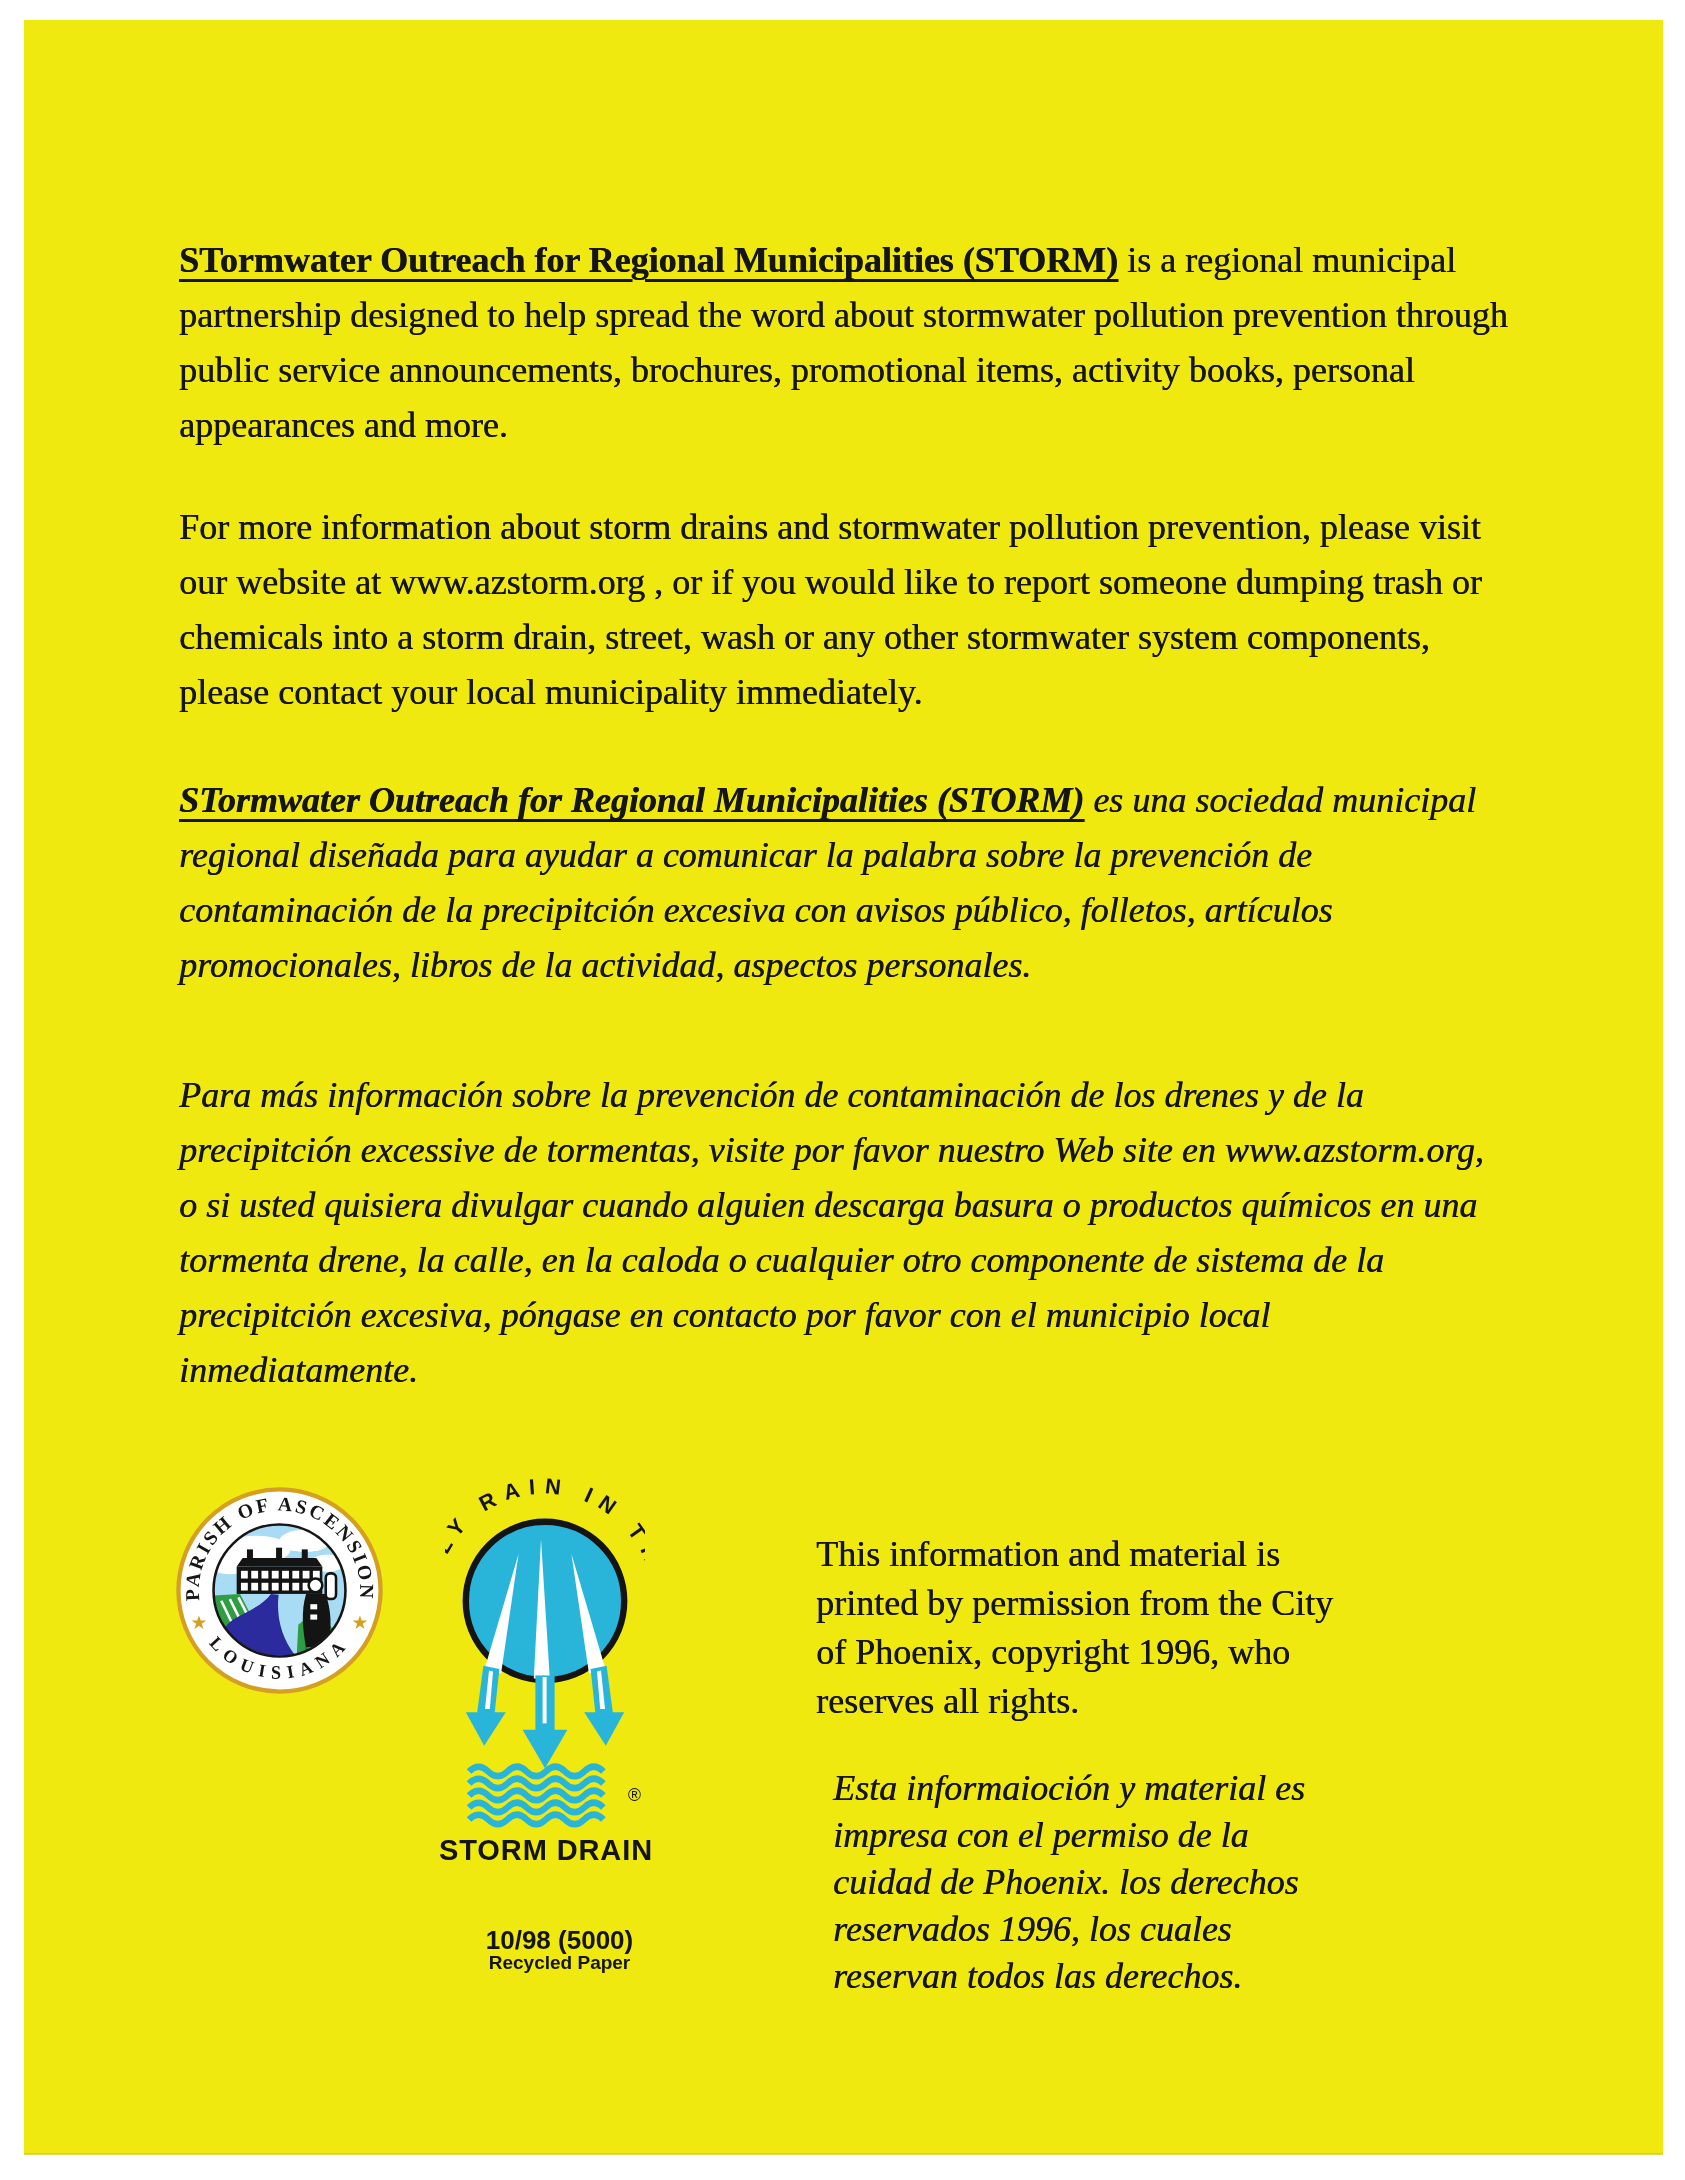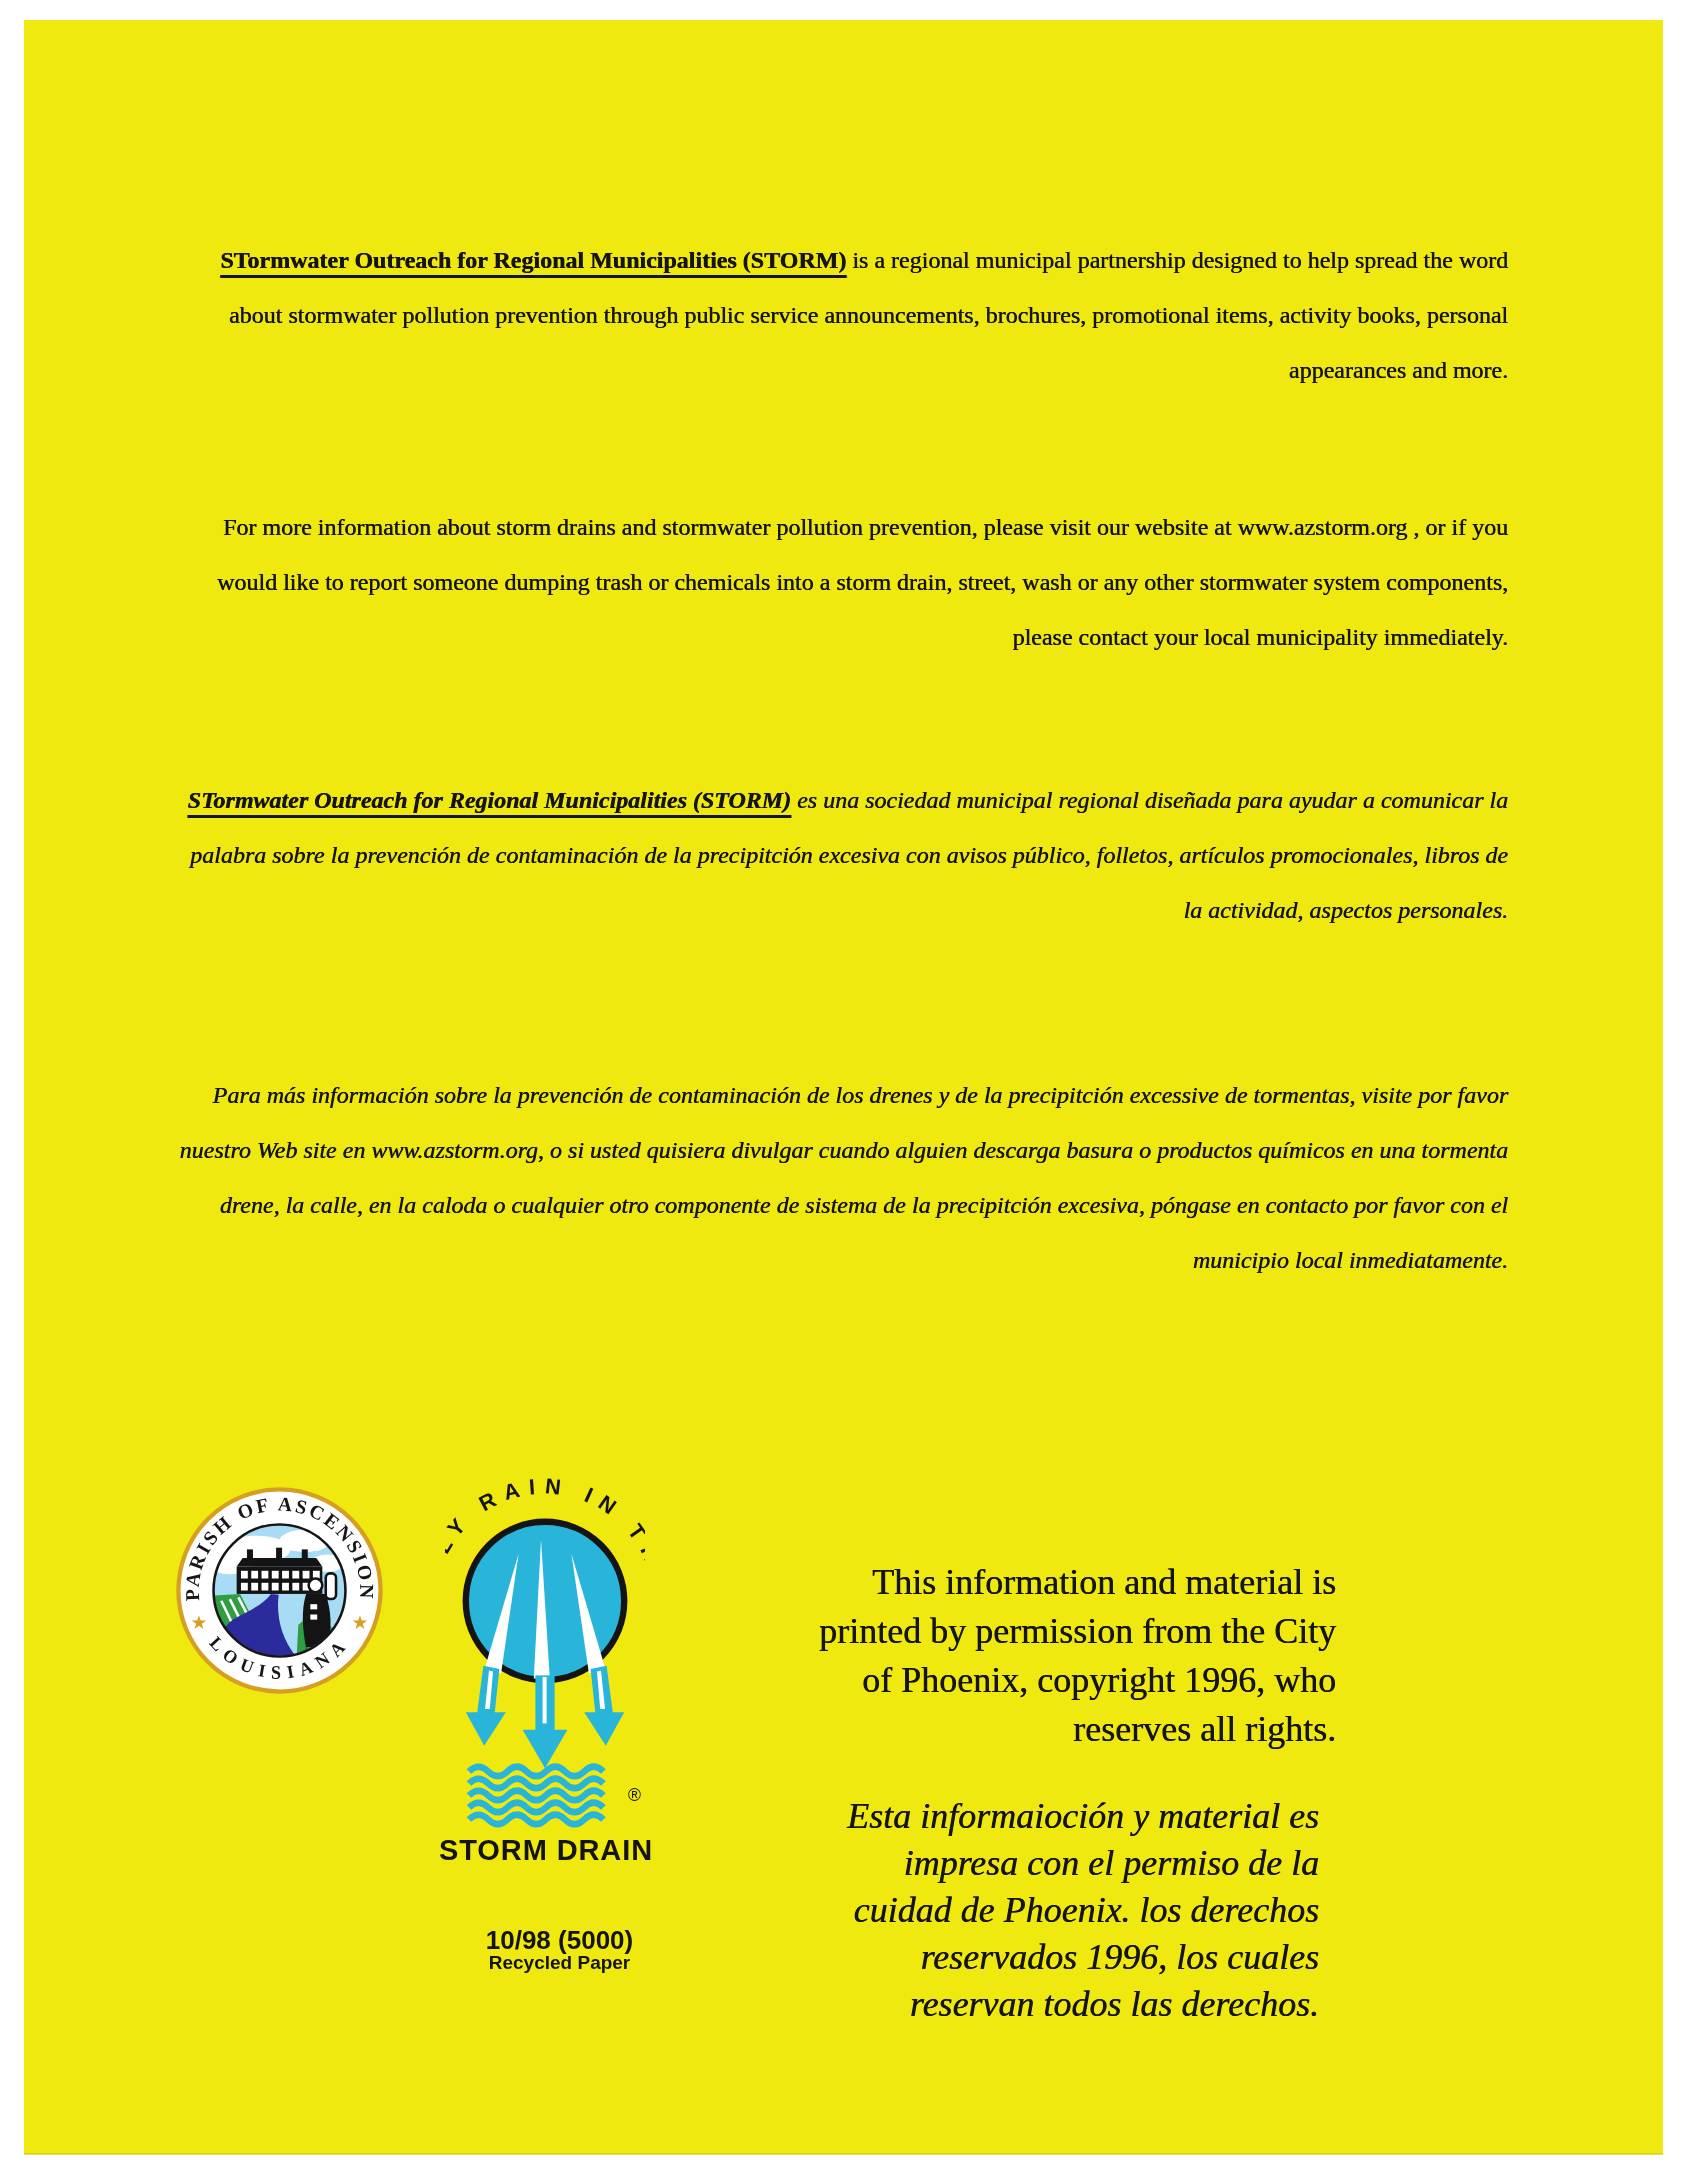--- a/index.html
+++ b/index.html
@@ -13,40 +13,39 @@
   .page{
     position:absolute;
     left:24px;top:20.4px;
     width:1639px;height:2133px;
     background:#f0e90f;
     box-shadow:0 1.7px 0 #d8d20c;
   }
   .para{
     position:absolute;
     left:155px;width:1329px;
-    text-align:right;
-    font-size:24px;
+    text-align:left;
+    font-size:36px;
     line-height:55px;
     color:#151515;
     text-shadow:0.5px 0 0 currentColor; 
   }
   .para .lead{
     font-weight:bold;
     text-decoration:underline;
     text-decoration-thickness:3.4px;
     text-underline-offset:6.8px;
   }
   .spanish{font-style:italic;}
   .perm{
     position:absolute;
-    text-align:right;
+    text-align:left;
     color:#151515;
     font-size:36px;
     text-shadow:0.5px 0 0 currentColor;
-    margin-top:28px;
   }
   .perm.en{left:792px;top:1510px;width:520px;line-height:49px;}
   .perm.es{left:809px;top:1745px;width:486px;line-height:47px;font-style:italic;}
   .seal{
     position:absolute;left:151px;top:1466px;
     width:209px;height:209px;
   }
   .stormlogo{
     position:absolute;left:421px;top:1457px;
     width:200px;height:376px;

